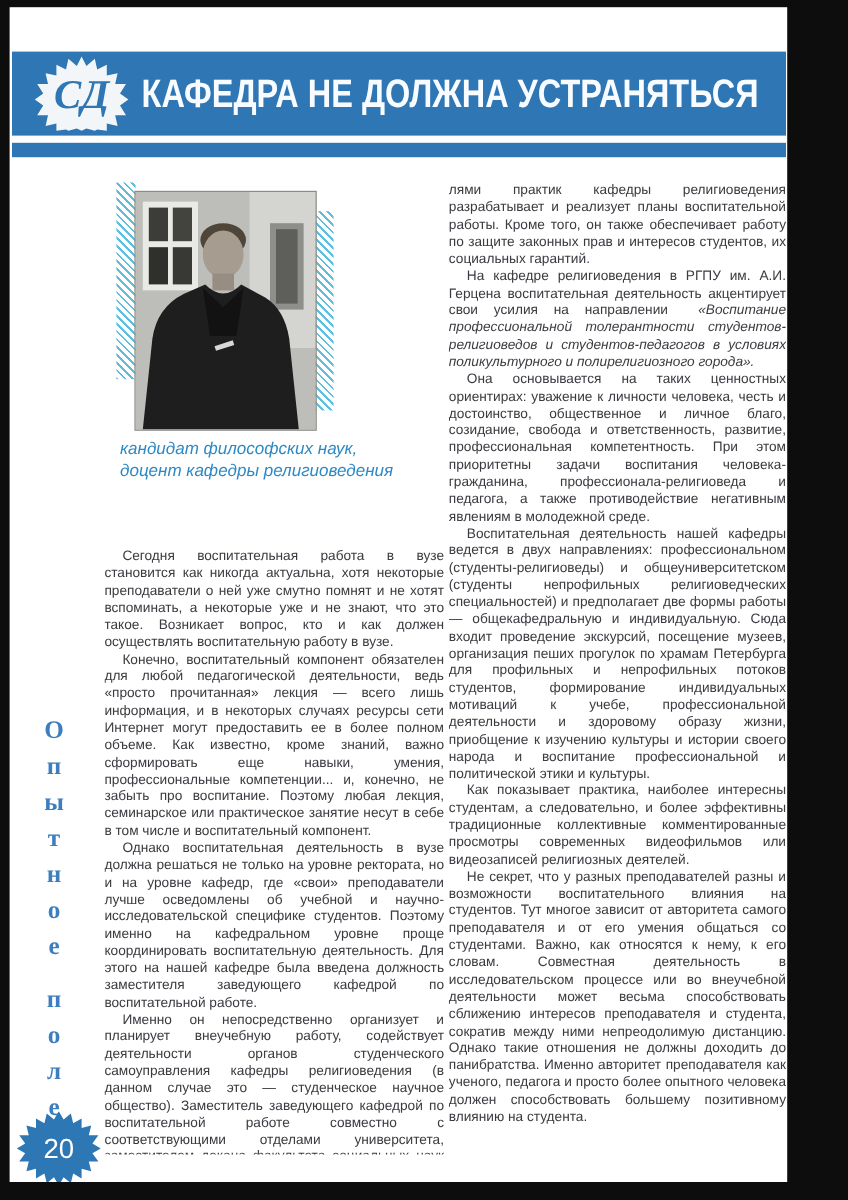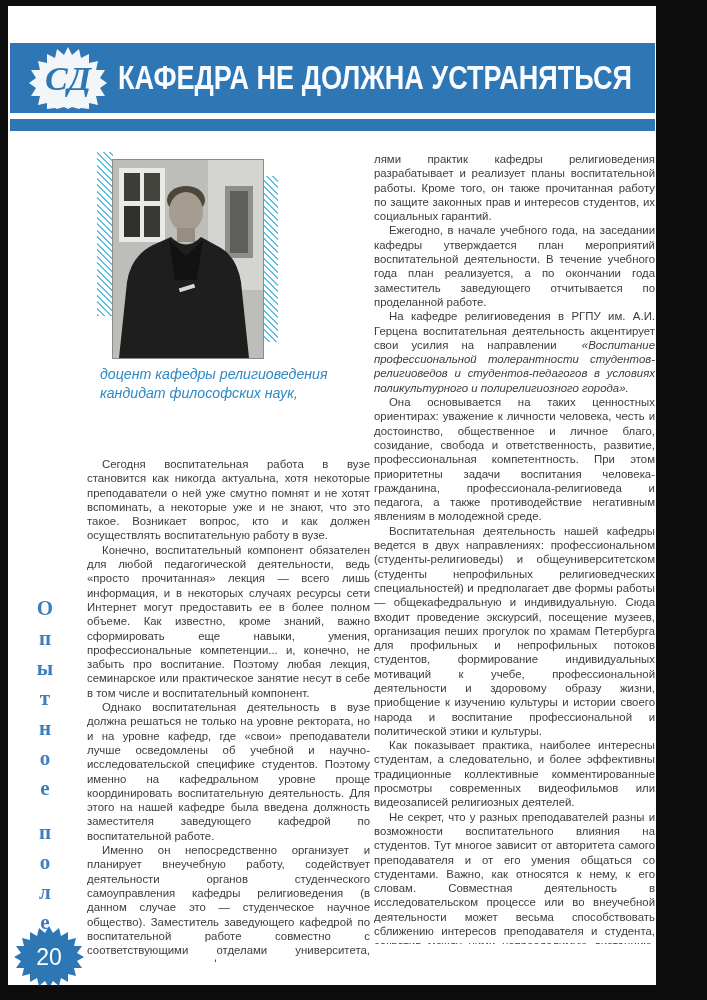--- a/index.html
+++ b/index.html
@@ -108,33 +108,32 @@
       <ellipse cx="73" cy="40" rx="19" ry="14" fill="#4f4639"></ellipse>
       <ellipse cx="73" cy="52" rx="17" ry="20" fill="#a69c90"></ellipse>
       <rect x="64" y="68" width="18" height="14" fill="#978d82"></rect>
       <path d="M6,198 L14,122 Q18,96 40,85 L58,77 Q73,92 88,77 L108,88 Q124,98 128,122 L136,198 Z" fill="#1e1e1e"></path>
       <path d="M56,80 L73,96 L90,80 L84,120 L62,120 Z" fill="#121212"></path>
       <rect x="66" y="126" width="16" height="4" fill="#d8d8d4" transform="rotate(-18 74 128)"></rect>
     </svg>
   </div>
 
   <div class="caption">
+    <div>кандидат философских наук,</div>
     <div>доцент кафедры религиоведения</div>
-    <div>кандидат философских наук,</div>
   </div>
 
   <div class="col col-left">
       <p class="para"><span>Сегодня воспитательная работа в вузе становится как никогда актуальна, хотя некоторые преподаватели о ней уже смутно помнят и не хотят вспоминать, а некоторые уже и не знают, что это такое. Возникает вопрос, кто и как должен осуществлять воспитательную работу в вузе.</span></p>
       <p class="para"><span>Конечно, воспитательный компонент обязателен для любой педагогической деятельности, ведь «просто прочитанная» лекция — всего лишь информация, и в некоторых случаях ресурсы сети Интернет могут предоставить ее в более полном объеме. Как известно, кроме знаний, важно сформировать еще навыки, умения, профессиональные компетенции... и, конечно, не забыть про воспитание. Поэтому любая лекция, семинарское или практическое занятие несут в себе в том числе и воспитательный компонент.</span></p>
       <p class="para"><span>Однако воспитательная деятельность в вузе должна решаться не только на уровне ректората, но и на уровне кафедр, где «свои» преподаватели лучше осведомлены об учебной и научно-исследовательской специфике студентов. Поэтому именно на кафедральном уровне проще координировать воспитательную деятельность. Для этого на нашей кафедре была введена должность заместителя заведующего кафедрой по воспитательной работе.</span></p>
       <p class="para"><span>Именно он непосредственно организует и планирует внеучебную работу, содействует деятельности органов студенческого самоуправления кафедры религиоведения (в данном случае это — студенческое научное общество). Заместитель заведующего кафедрой по воспитательной работе совместно с соответствующими отделами университета, заместителем декана факультета социальных наук по воспитательной работе, со студентами и с руководите-</span></p>
     </div>
   <div class="col col-right">
-      <p class="para" style="text-indent: 0px;"><span>лями практик кафедры религиоведения разрабатывает и реализует планы воспитательной работы. Кроме того, он также прочитанная работу по защите законных прав и интересов студентов, их социальных гарантий.</span></p>
-      <p class="para"><span>Ежегодно, в начале учебного года, на заседании кафедры утверждается план мероприятий воспитательной деятельности. В течение учебного года план реализуется, а по окончании года заместитель заведующего отчитывается по проделанной работе.</span></p>
+      <p class="para" style="text-indent: 0px;"><span>лями практик кафедры религиоведения разрабатывает и реализует планы воспитательной работы. Кроме того, он также обеспечивает работу по защите законных прав и интересов студентов, их социальных гарантий.</span></p>
       <p class="para"><span>На кафедре религиоведения в РГПУ им. А.И. Герцена воспитательная деятельность акцентирует свои усилия на направлении </span><span class="em">«Воспитание профессиональной толерантности студентов-религиоведов и студентов-педагогов в условиях поликультурного и полирелигиозного города».</span></p>
       <p class="para"><span>Она основывается на таких ценностных ориентирах: уважение к личности человека, честь и достоинство, общественное и личное благо, созидание, свобода и ответственность, развитие, профессиональная компетентность. При этом приоритетны задачи воспитания человека-гражданина, профессионала-религиоведа и педагога, а также противодействие негативным явлениям в молодежной среде.</span></p>
       <p class="para"><span>Воспитательная деятельность нашей кафедры ведется в двух направлениях: профессиональном (студенты-религиоведы) и общеуниверситетском (студенты непрофильных религиоведческих специальностей) и предполагает две формы работы — общекафедральную и индивидуальную. Сюда входит проведение экскурсий, посещение музеев, организация пеших прогулок по храмам Петербурга для профильных и непрофильных потоков студентов, формирование индивидуальных мотиваций к учебе, профессиональной деятельности и здоровому образу жизни, приобщение к изучению культуры и истории своего народа и воспитание профессиональной и политической этики и культуры.</span></p>
       <p class="para"><span>Как показывает практика, наиболее интересны студентам, а следовательно, и более эффективны традиционные коллективные комментированные просмотры современных видеофильмов или видеозаписей религиозных деятелей.</span></p>
       <p class="para"><span>Не секрет, что у разных преподавателей разны и возможности воспитательного влияния на студентов. Тут многое зависит от авторитета самого преподавателя и от его умения общаться со студентами. Важно, как относятся к нему, к его словам. Совместная деятельность в исследовательском процессе или во внеучебной деятельности может весьма способствовать сближению интересов преподавателя и студента, сократив между ними непреодолимую дистанцию. Однако такие отношения не должны доходить до панибратства. Именно авторитет преподавателя как ученого, педагога и просто более опытного человека должен способствовать большему позитивному влиянию на студента.</span></p>
     </div>
 
   <div class="vlabel">
       <span class="vchar">О</span>
       <span class="vchar">п</span>

